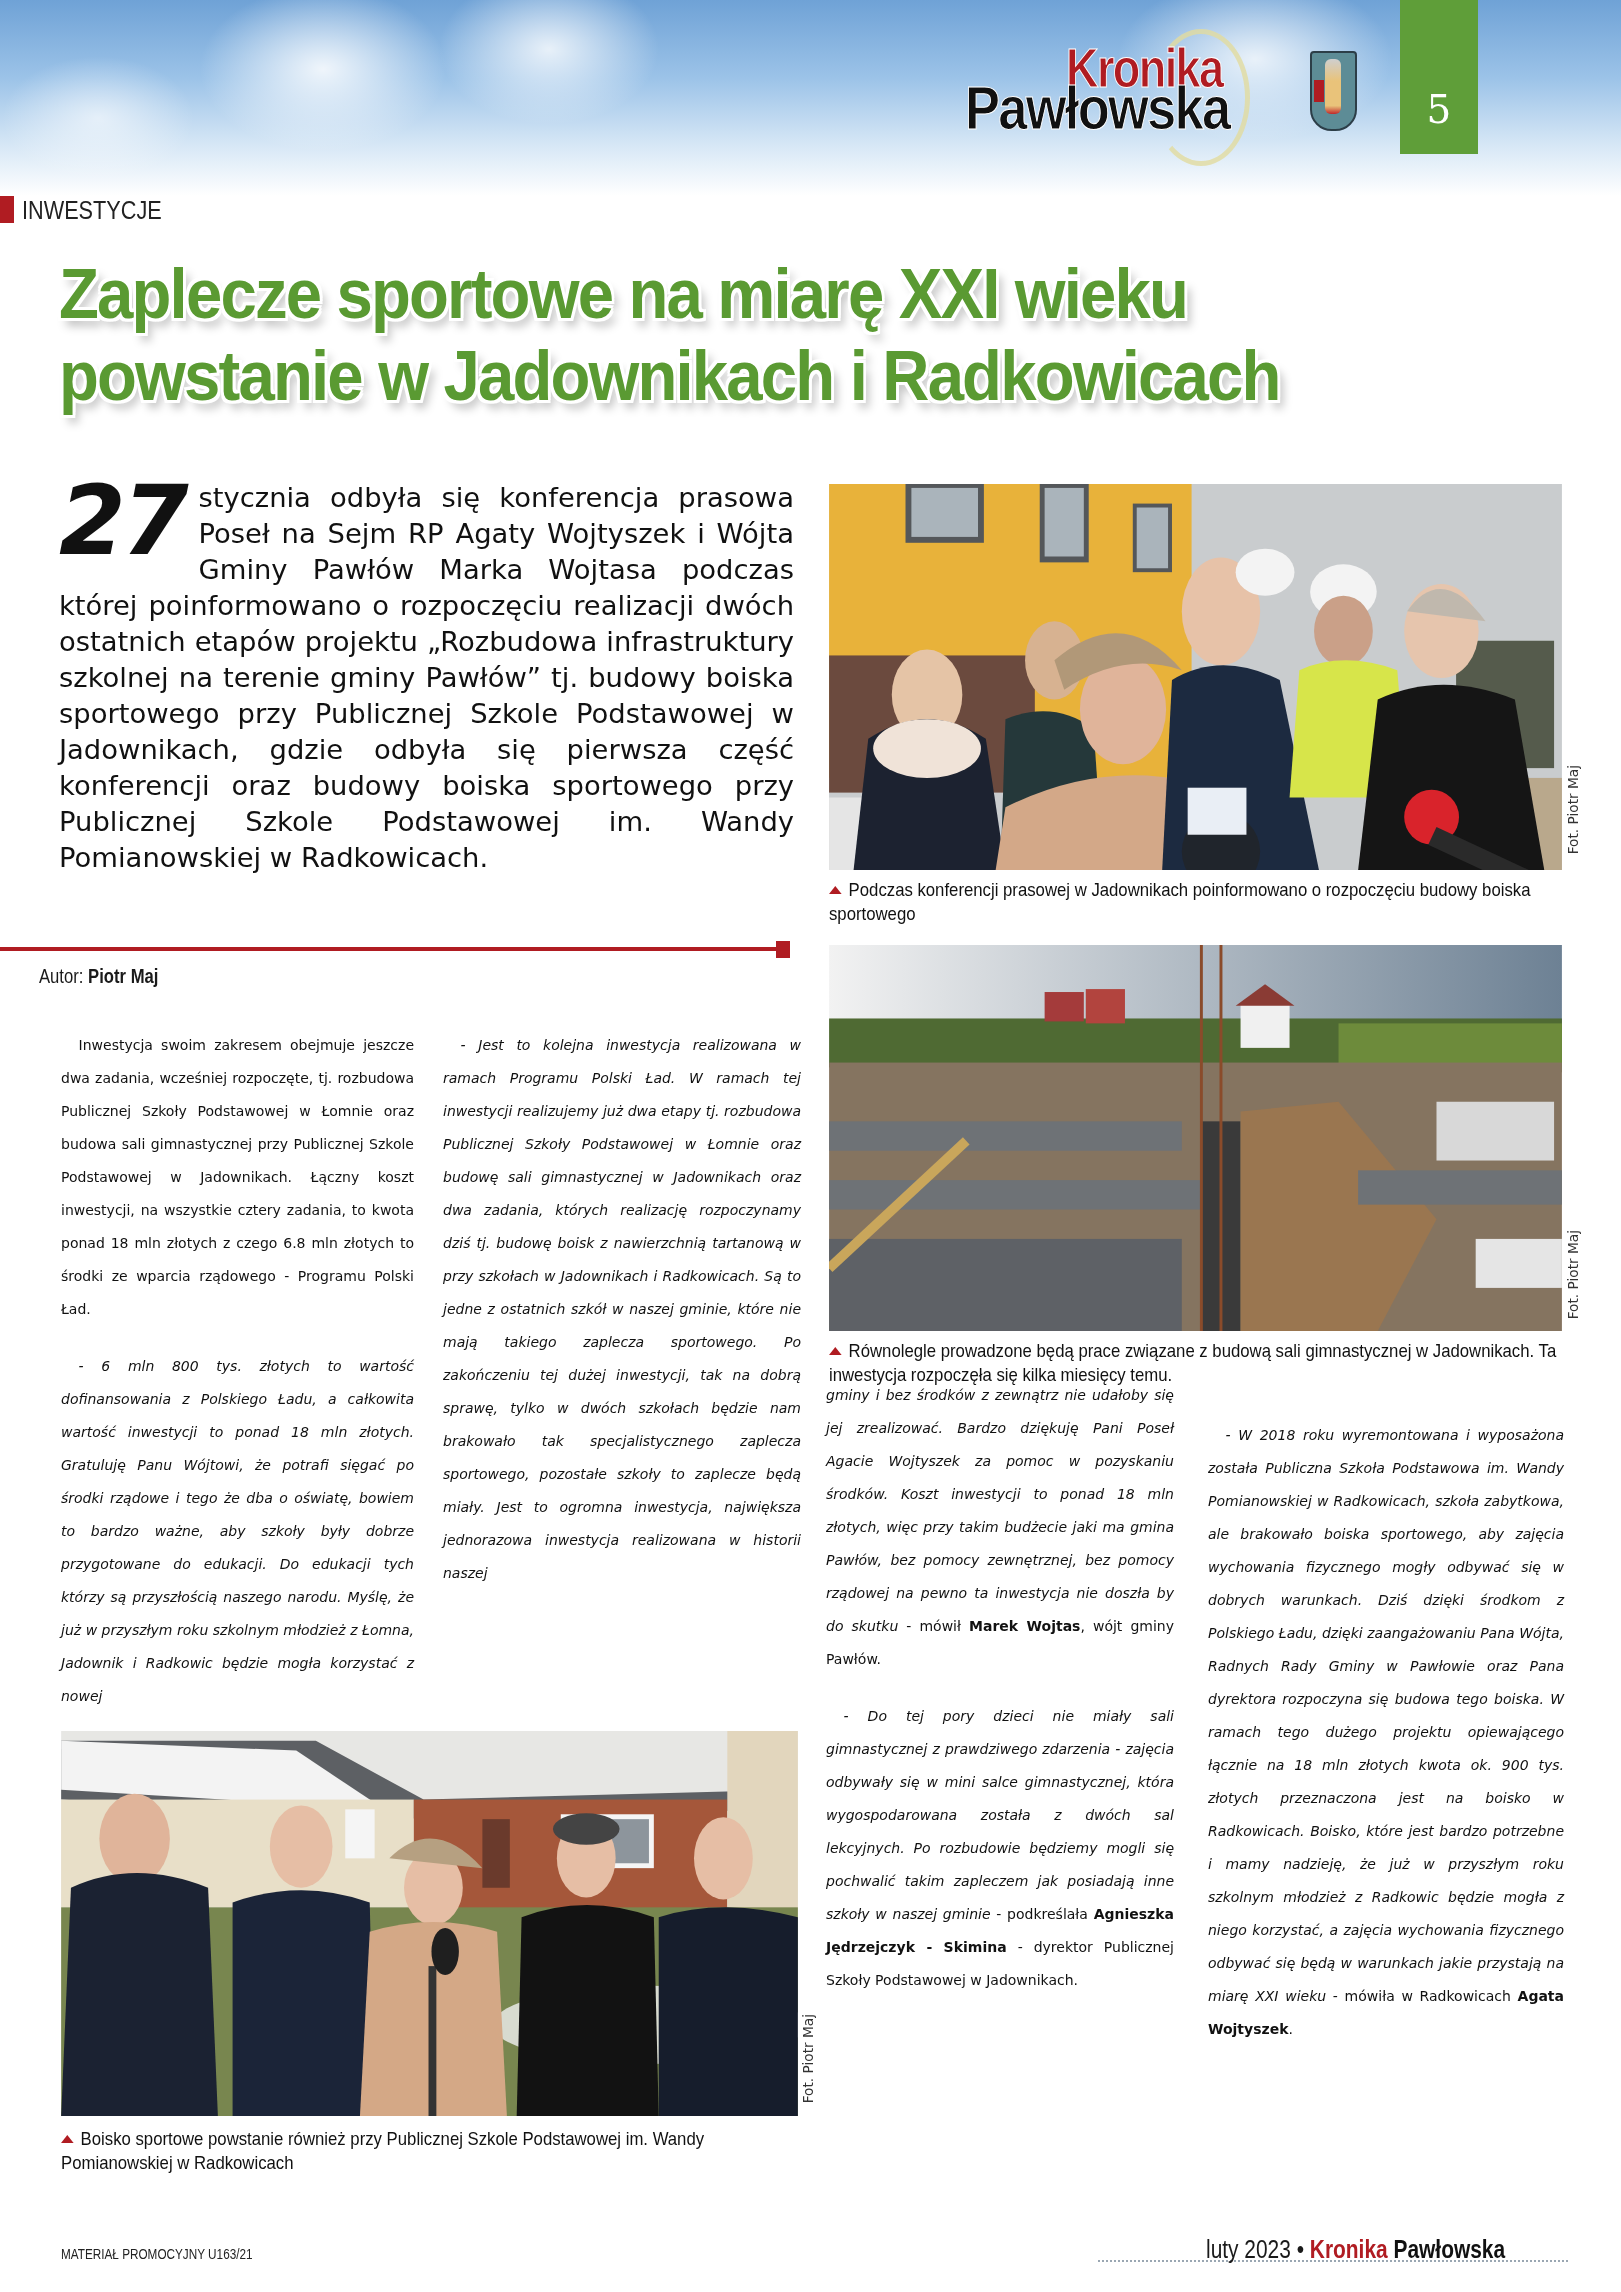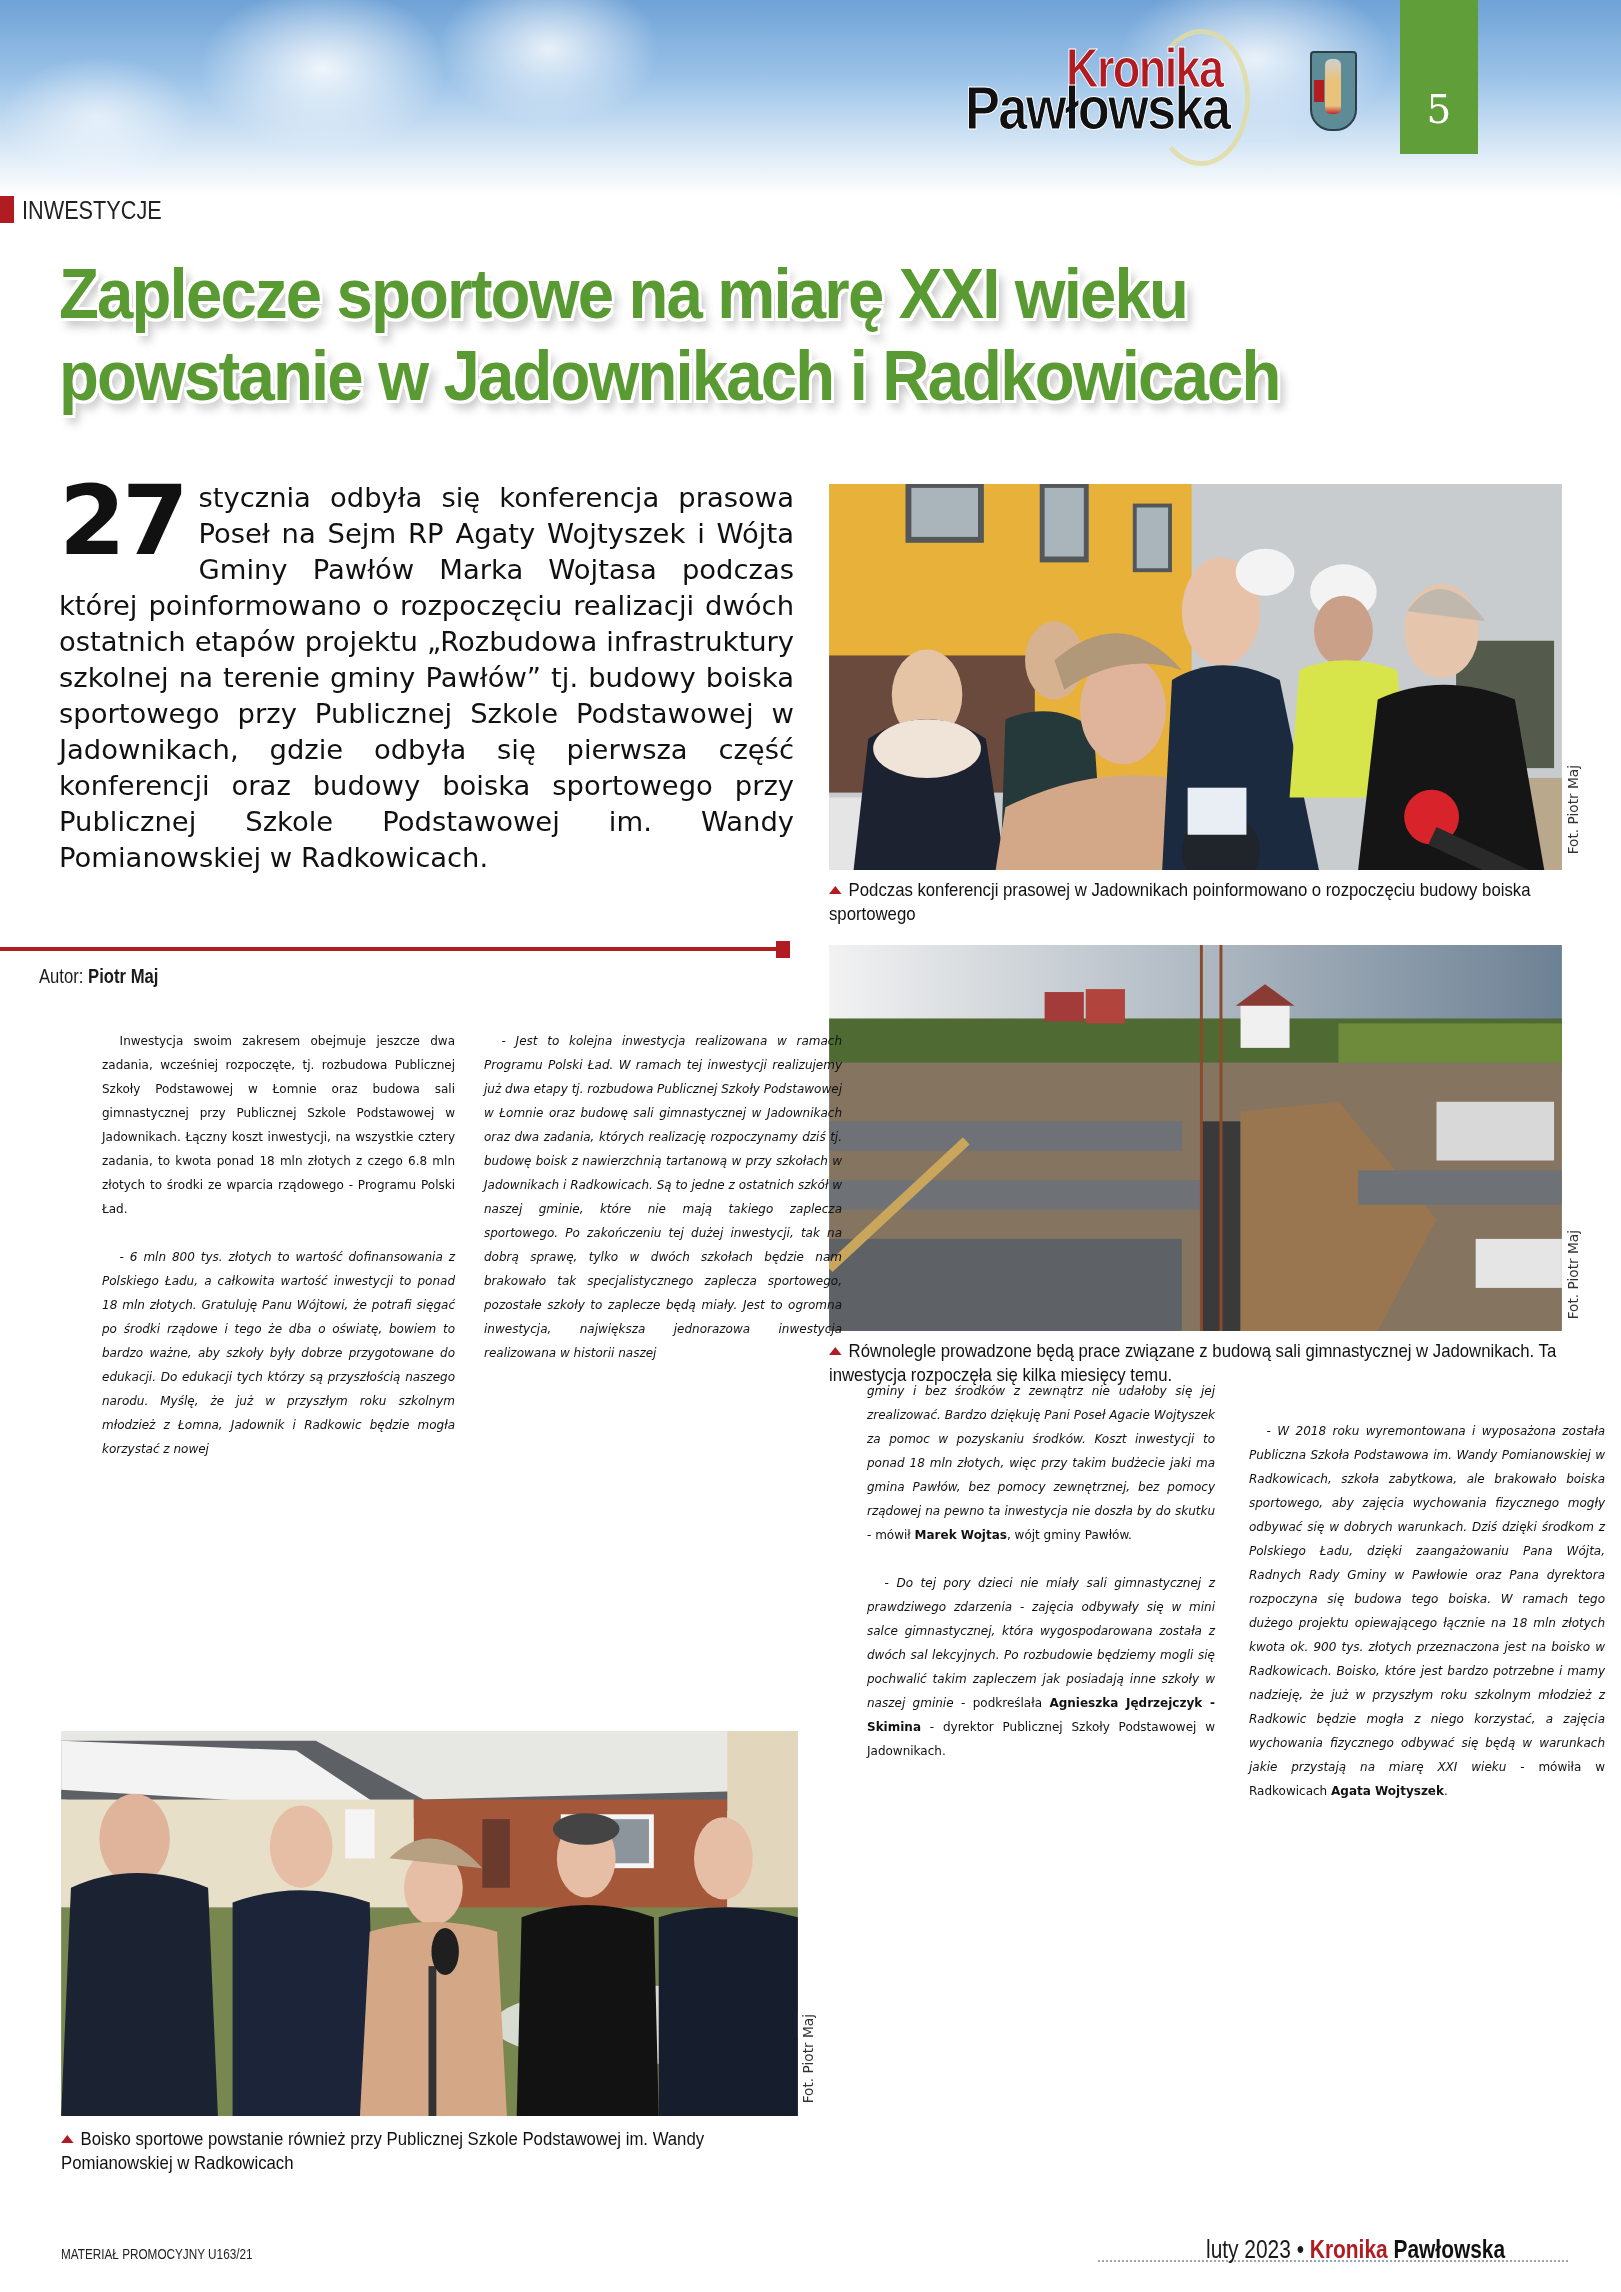--- a/index.html
+++ b/index.html
@@ -27,28 +27,28 @@
   
   .sec-square { left:0; top:196px; width:13.7px; height:26.5px; background:#b01c22; }
   .sec-label { left:21.6px; top:196px; font-family:"Liberation Sans", sans-serif; font-size:25.5px; letter-spacing:0; transform:scaleX(0.85); transform-origin:left top; color:#222; }
 
   
   .headline { left:59px; top:253px; width:1490px; font-family:"Liberation Sans", sans-serif; font-weight:bold; font-size:71px; line-height:82px; color:#5a9a32; letter-spacing:-2px; transform:scaleX(0.92); transform-origin:left top;
     text-shadow: 2.9px 2.9px 0 #fff, -2.9px -2.9px 0 #fff, 2.9px -2.9px 0 #fff, -2.9px 2.9px 0 #fff, 0 2.9px 0 #fff, 2.9px 0 0 #fff, 0 -2.9px 0 #fff, -2.9px 0 0 #fff, 5.9px 7.8px 9.8px rgba(0,0,0,0.25); }
 
   
   .lead { left:59px; top:480px; width:735px; font-family:"DejaVu Sans", sans-serif; font-size:27.4px; line-height:36px; text-align:justify; color:#111; }
-  .dropcap { float:left; font-family:"DejaVu Sans", sans-serif; font-size:96px; line-height:78px; font-weight:bold; margin:2px 13.7px 0 0; letter-spacing:-3.9px; }
+  .dropcap { float:left; font-family:"DejaVu Sans", sans-serif; font-size:96px; line-height:78px; font-weight:bold; margin:2px 13.7px 0 0; letter-spacing:-3.9px;font-style:italic; }
   .rule-line { left:0; top:947px; width:782px; height:3.9px; background:#b01c22; }
   .rule-end { left:776px; top:941px; width:13.7px; height:16.7px; background:#b01c22; }
   .author { left:39px; top:965px; font-family:"Liberation Sans", sans-serif; font-size:19.6px; transform:scaleX(0.85); transform-origin:left top; }
   .author b { font-weight:bold; }
 
   
-  .col { font-family:"DejaVu Sans", sans-serif; font-size:12px; line-height:24px; text-align:justify; color:#111;margin-left:41px; }
+  .col { font-family:"DejaVu Sans", sans-serif; font-size:14px; line-height:33px; text-align:justify; color:#111; }
   .col p { margin:0 0 23.5px 0; text-indent:17.6px; }
   .col p.noind { text-indent:0; }
   .col i { font-style:italic; }
   .col b { font-weight:bold; }
 
   
   .photo { overflow:hidden; }
   .credit { font-family:"DejaVu Sans", sans-serif; font-size:13.7px; color:#333; writing-mode:vertical-rl; transform:rotate(180deg); white-space:nowrap; }
   .caption { font-family:"Liberation Sans", sans-serif; font-size:18.6px; line-height:23.5px; color:#111; transform:scaleX(0.9); transform-origin:left top; }
   .caret { display:inline-block; width:0; height:0; border-left:7.8px solid transparent; border-right:7.8px solid transparent; border-bottom:8.8px solid #b01c22; margin-right:7.8px; vertical-align:2px; }

